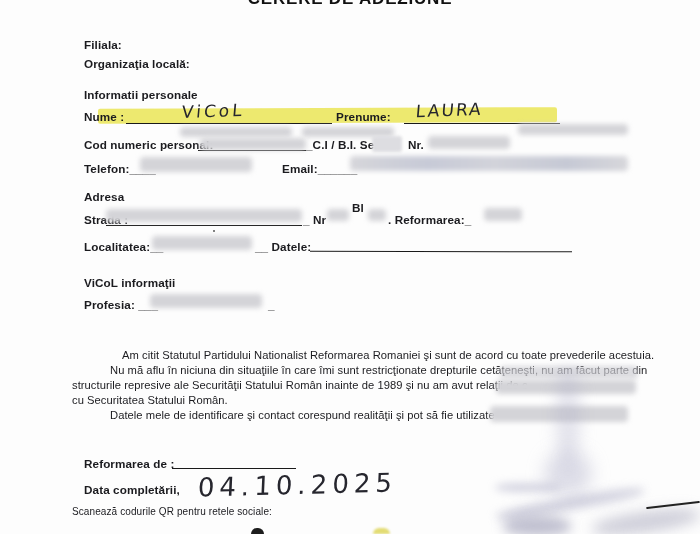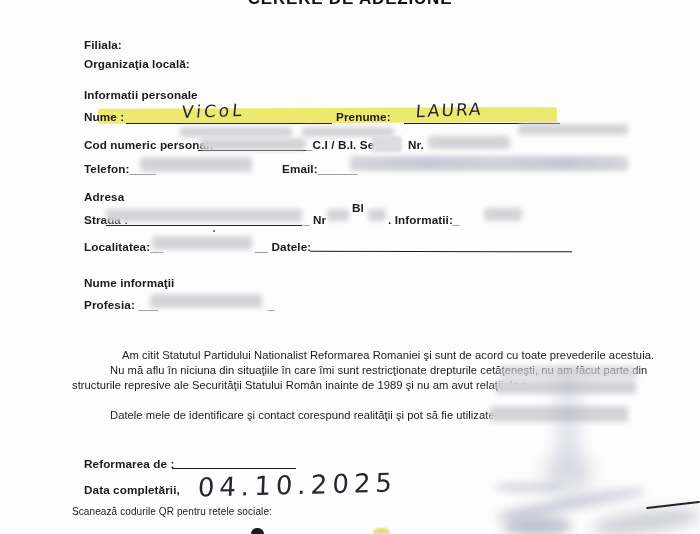--- a/index.html
+++ b/index.html
@@ -68,36 +68,37 @@
 
   <div class="lbl" style="left:84px;top:190px;">Adresa</div>
   <div class="lbl" style="left:84px;top:213px;">Strada :_</div>
   <div class="ul" style="left:106px;top:225px;width:196px;"></div>
   <div class="redact" style="left:106px;top:209px;width:196px;height:13px;"></div>
   <div class="abs" style="left:213px;top:230px;width:2px;height:2px;background:#555;border-radius:50%;"></div>
   <div class="lbl" style="left:303px;top:213px;">_  Nr</div>
   <div class="redact" style="left:327px;top:209px;width:22px;height:12px;"></div>
   <div class="lbl" style="left:352px;top:201px;">Bl</div>
   <div class="redact" style="left:368px;top:209px;width:18px;height:12px;"></div>
-  <div class="lbl" style="left:388px;top:213px;">.   Informatii:_</div>
+  <div class="lbl" style="left:388px;top:213px;">.   Reformarea:_</div>
   <div class="redact" style="left:484px;top:208px;width:38px;height:13px;"></div>
 
   <div class="lbl" style="left:84px;top:240px;">Localitatea:__</div>
   <div class="redact" style="left:152px;top:236px;width:100px;height:14px;"></div>
   <div class="lbl" style="left:255px;top:240px;">__ Datele:</div>
   <div class="ul" style="left:310px;top:251px;width:262px;transform:rotate(0.15deg);border-bottom-width:1.6px;"></div>
 
-  <div class="lbl" style="left:84px;top:276px;">Nume informaţii</div>
+  <div class="lbl" style="left:84px;top:276px;">ViCoL informaţii</div>
   <div class="lbl" style="left:84px;top:298px;">Profesia: ___</div>
   <div class="redact" style="left:150px;top:294px;width:112px;height:14px;"></div>
   <div class="lbl" style="left:268px;top:298px;">_</div>
 
   <div class="para-line" style="left:72px;top:349px;padding-left:50px;">Am citit Statutul Partidului Nationalist Reformarea Romaniei şi sunt de acord cu toate prevederile acestuia.</div>
   <div class="para-line" style="left:72px;top:364px;padding-left:38px;">Nu mă aflu în niciuna din situaţiile în care îmi sunt restricţionate drepturile cetăţeneşti, nu am făcut parte din</div>
   <div class="para-line" style="left:72px;top:379px;">structurile represive ale Securităţii Statului Român inainte de 1989 şi nu am avut relaţii de c</div>
+  <div class="para-line" style="left:72px;top:394px;">cu Securitatea Statului Român.</div>
   <div class="para-line" style="left:72px;top:409px;padding-left:38px;">Datele mele de identificare şi contact corespund realităţii şi pot să fie utilizate</div>
 
   <div class="redact" style="left:500px;top:366px;width:138px;height:13px;background:rgba(206,206,212,0.7);"></div>
   <div class="redact" style="left:496px;top:380px;width:140px;height:14px;"></div>
   <div class="redact" style="left:490px;top:406px;width:138px;height:16px;"></div>
 
   <div class="lbl" style="left:84px;top:457px;">Reformarea de :</div>
   <div class="ul" style="left:172px;top:468px;width:124px;border-bottom-width:1.6px;"></div>
   <div class="lbl" style="left:84px;top:483px;">Data completării,</div>
   <div class="hand" style="left:198px;top:470px;font-size:26px;letter-spacing:5px;transform:skewX(-4deg) rotate(-1.5deg);">04.10.2025</div>

